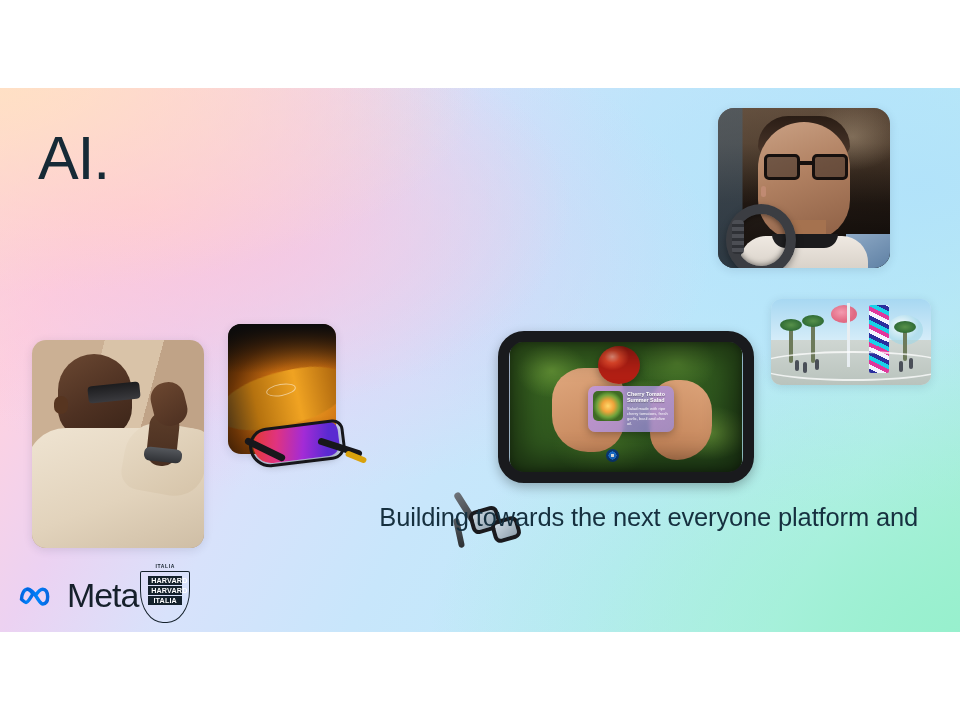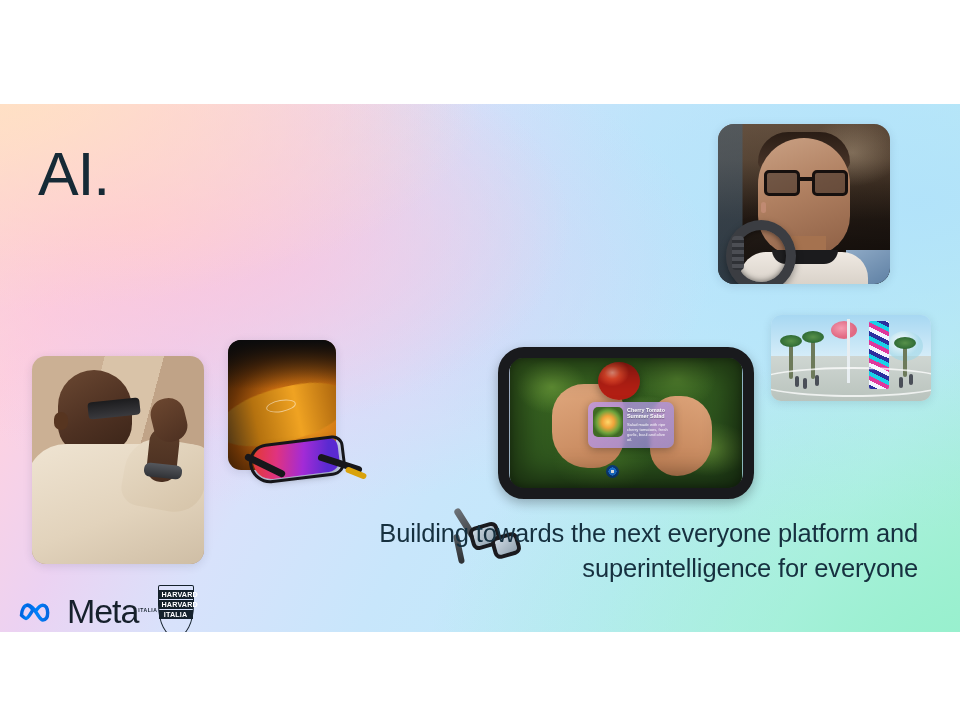--- a/index.html
+++ b/index.html
@@ -2,21 +2,21 @@
 <html><head>
 <meta charset="utf-8">
 <style>
   html,body{margin:0;padding:0;background:#ffffff;}
   body{width:960px;height:720px;overflow:hidden;font-family:"Liberation Sans",sans-serif;}
 
   #stage{position:relative;width:960px;height:720px;background:#ffffff;}
 
   
   #slide{
-    position:absolute;left:0;top:104px;width:960px;height:544px;
+    position:absolute;left:0;top:88px;width:960px;height:544px;
     overflow:hidden;
     background:
       radial-gradient(120% 90% at 0% 0%,   rgba(255,224,196,.95) 0%, rgba(255,224,196,0) 42%),
       radial-gradient(95% 85% at 14% 22%,  rgba(255,198,214,.90) 0%, rgba(255,198,214,0) 48%),
       radial-gradient(85% 85% at 30% 30%,  rgba(232,203,243,.75) 0%, rgba(232,203,243,0) 52%),
       radial-gradient(120% 120% at 100% 100%, rgba(150,240,205,.92) 0%, rgba(150,240,205,0) 46%),
       radial-gradient(120% 110% at 96% 18%, rgba(177,226,250,.95) 0%, rgba(177,226,250,0) 55%),
       linear-gradient(120deg,#ffe6d2 0%,#ffd2e0 13%,#ecd2f2 25%,#d8e2fb 37%,#c8e6fb 52%,#bfeafa 70%,#bdf0ee 85%,#a8f0d4 100%);
   }
 
@@ -34,21 +34,21 @@
     position:absolute;right:42px;top:412px;width:672px;
     text-align:right;color:#16303f;
     font-size:25.5px;line-height:1.38;font-weight:400;letter-spacing:-.15px;
   }
 
   
   #logo-row{position:absolute;left:18px;top:476px;display:flex;align-items:center;}
   .meta-lockup{display:flex;align-items:center;gap:9px;}
   .meta-word{color:#16202b;font-size:34px;line-height:1;letter-spacing:-1.1px;font-weight:400;}
 
-  .hbr-shield{position:relative;width:54px;height:62px;display:flex;align-items:center;}
+  .hbr-shield{position:relative;width:54px;height:62px;display:flex;flex-direction:column;align-items:center;}
   .hbr-italia{font-size:5px;letter-spacing:.6px;color:#14212b;font-weight:700;line-height:1;margin-bottom:1.5px;}
   .hbr-body{
     width:50px;height:52px;border:1.6px solid #14212b;
     border-radius:2px 2px 46% 46%/2px 2px 62% 62%;
     box-sizing:border-box;display:flex;flex-direction:column;
     align-items:center;justify-content:flex-start;padding-top:4px;gap:1px;
   }
   .hbr-bar{
     background:#14212b;color:#fff;font-size:7.2px;font-weight:700;
     letter-spacing:.15px;line-height:9px;padding:0 3px;width:34px;text-align:center;
@@ -310,21 +310,20 @@
 
     <div id="ar-glasses">
       <div class="arm"></div>
       <div class="arm2"></div>
       <div class="l"></div>
       <div class="r"></div>
     </div>
 
     <div id="subtitle">
       <div>Building towards the next everyone platform and</div>
-      <div>superintelligence for everyone</div>
     </div>
 
     <div id="logo-row">
 
       <div class="meta-lockup">
         <svg width="40" height="26" viewBox="0 0 48 30">
           <defs>
             <linearGradient id="mg" x1="0" y1="0" x2="1" y2="0">
               <stop offset="0" stop-color="#0064E0"></stop>
               <stop offset="0.5" stop-color="#0082FB"></stop>

